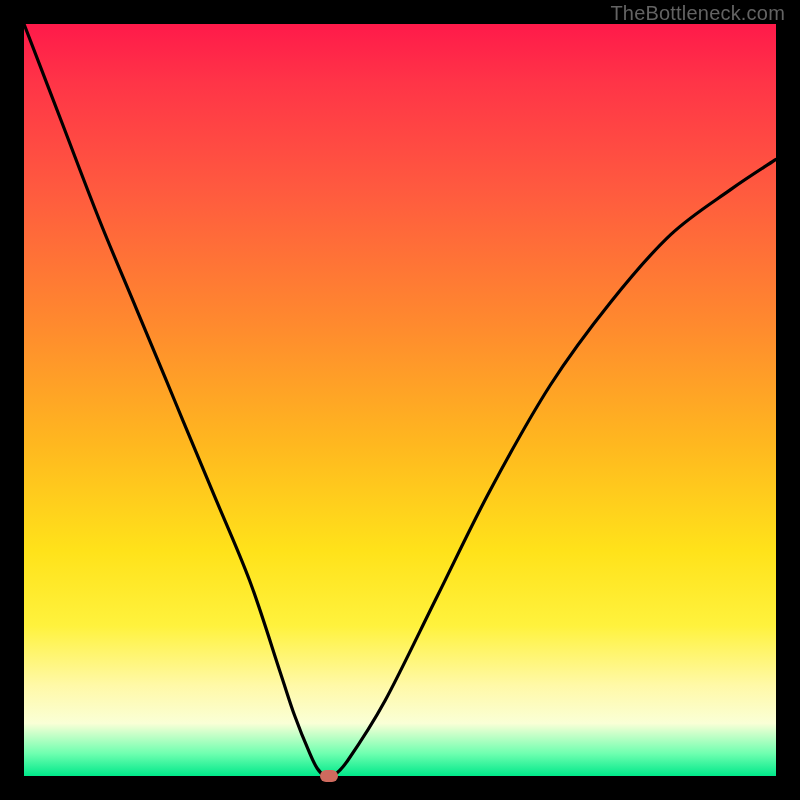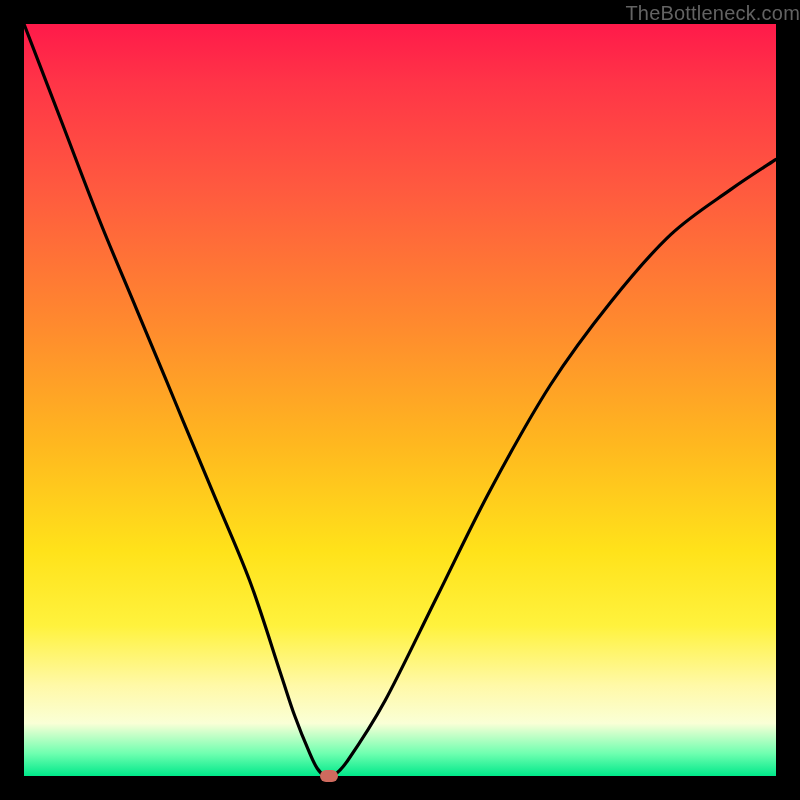--- a/index.html
+++ b/index.html
@@ -45,21 +45,21 @@
     position: absolute;
     left: 0;
     top: 0;
     width: 752px;
     height: 752px;
     overflow: visible;
   }
   .watermark {
     position: absolute;
     top: 2px;
-    right: 0;
+    right: 15px;
     color: #636363;
     font-size: 20px;
     font-weight: 500;
     letter-spacing: 0.2px;
     user-select: none;
   }
   .tip-dot {
     position: absolute;
     width: 18px;
     height: 12px;

